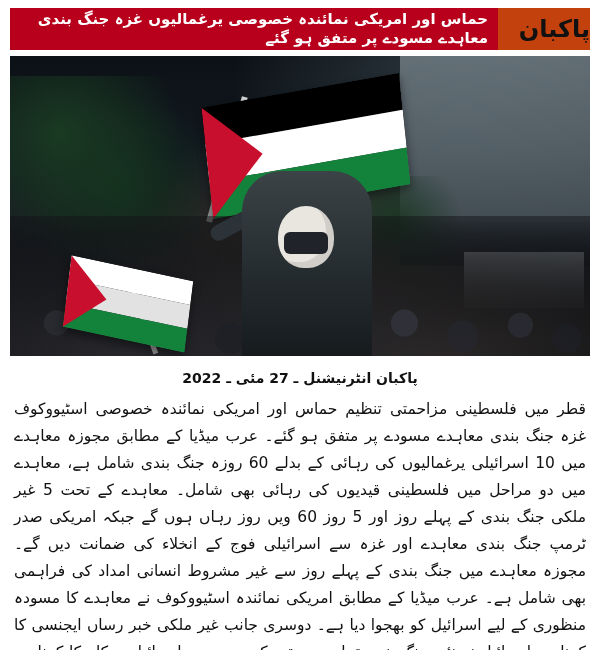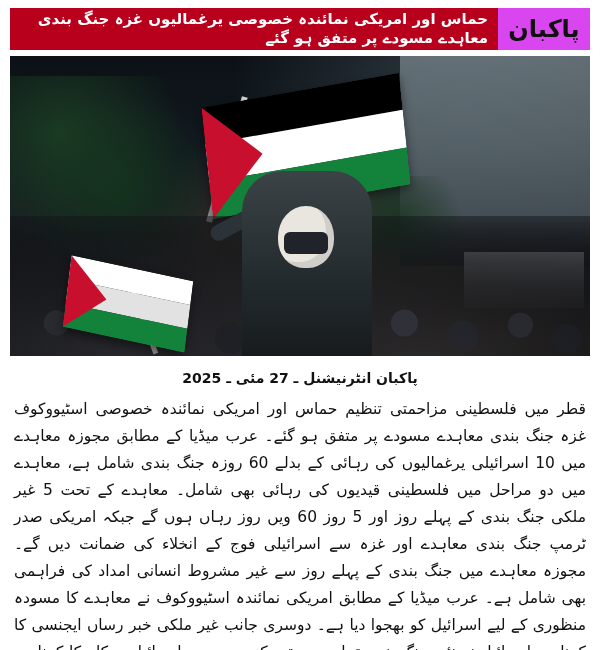--- a/index.html
+++ b/index.html
@@ -41,24 +41,24 @@
     direction: rtl;
     text-align: right;
     padding: 2px 10px 2px 6px;
     display: flex;
     align-items: center;
     justify-content: flex-start;
     font-family: "DejaVu Sans", "Liberation Sans", sans-serif;
   }
   .brand-block {
     width: 92px;
-    background: #d946ef;
+    background: #c2410c;
     display: flex;
     align-items: center;
-    justify-content: center;
+    justify-content: flex-end;
     border-right: 0;
   }
   .brand-text {
     color: #111111;
     font-size: 24px;
     font-weight: bold;
     direction: rtl;
     letter-spacing: 0px;
     font-family: "DejaVu Sans", "Liberation Sans", sans-serif;
   }
@@ -288,17 +288,17 @@
       <div class="pole-left"></div>
       <div class="flag-left">
         <div class="s1"></div>
         <div class="s2"></div>
         <div class="s3"></div>
         <div class="tri"></div>
       </div>
     </div>
   </div>
 
-  <div class="byline">پاکبان انٹرنیشنل ـ 27 مئی ـ 2025</div>
+  <div class="byline">پاکبان انٹرنیشنل ـ 27 مئی ـ 2022</div>
 
   <div class="body-text">قطر میں فلسطینی مزاحمتی تنظیم حماس اور امریکی نمائندہ خصوصی اسٹیووکوف غزہ جنگ بندی معاہدے مسودے پر متفق ہو گئے۔ عرب میڈیا کے مطابق مجوزہ معاہدے میں 10 اسرائیلی یرغمالیوں کی رہائی کے بدلے 60 روزہ جنگ بندی شامل ہے، معاہدے میں دو مراحل میں فلسطینی قیدیوں کی رہائی بھی شامل۔ معاہدے کے تحت 5 غیر ملکی جنگ بندی کے پہلے روز اور 5 روز 60 ویں روز رہاں ہوں گے جبکہ امریکی صدر ٹرمپ جنگ بندی معاہدے اور غزہ سے اسرائیلی فوج کے انخلاء کی ضمانت دیں گے۔ مجوزہ معاہدے میں جنگ بندی کے پہلے روز سے غیر مشروط انسانی امداد کی فراہمی بھی شامل ہے۔ عرب میڈیا کے مطابق امریکی نمائندہ اسٹیووکوف نے معاہدے کا مسودہ منظوری کے لیے اسرائیل کو بھجوا دیا ہے۔ دوسری جانب غیر ملکی خبر رساں ایجنسی کا کہنا ہے اسرائیل نے نئی جنگ بندی تجاویز مسترد کر دی ہیں۔ اسرائیلی حکام کا کہنا ہے کہ کوئی ذمہ دار حکومت ایسی تجاویز کو قبول نہیں کر سکتی، حماس جنگ بندی میں دلچسپی نہیں رکھتی۔</div>
 
 </div>
 
 </body></html>

